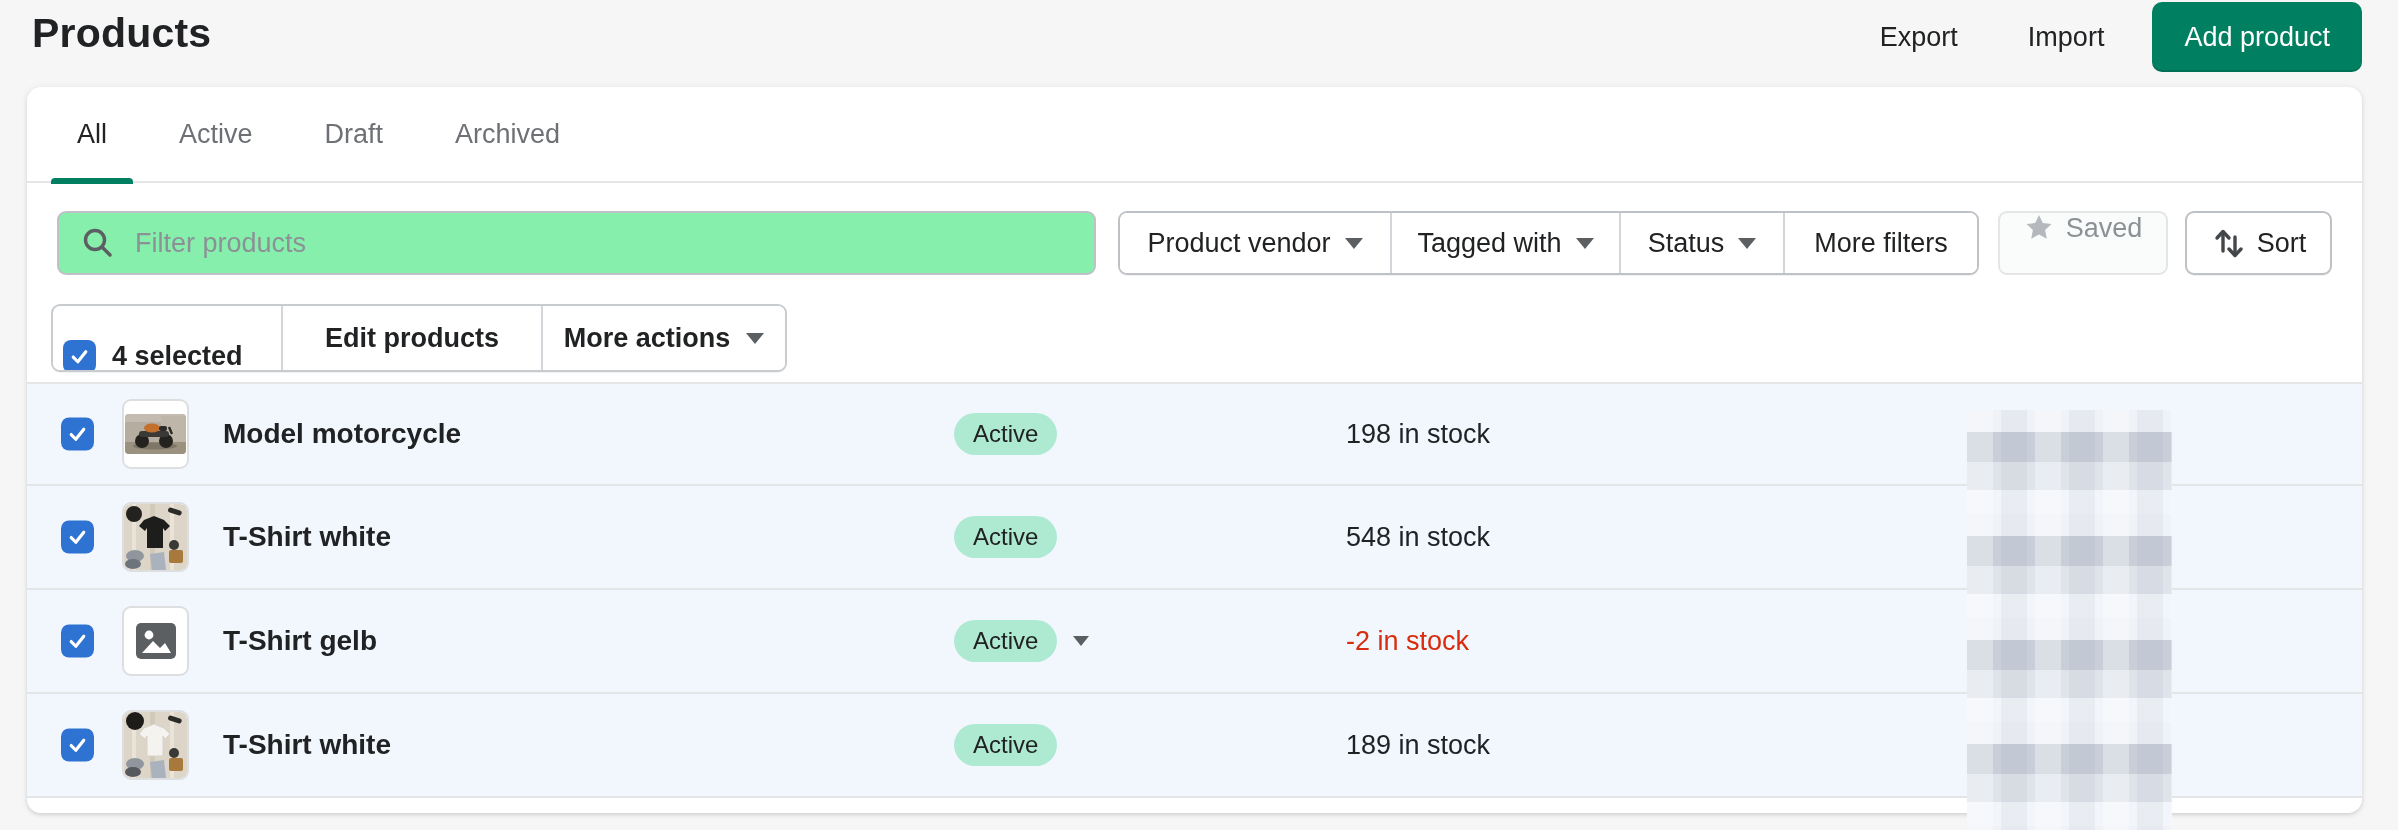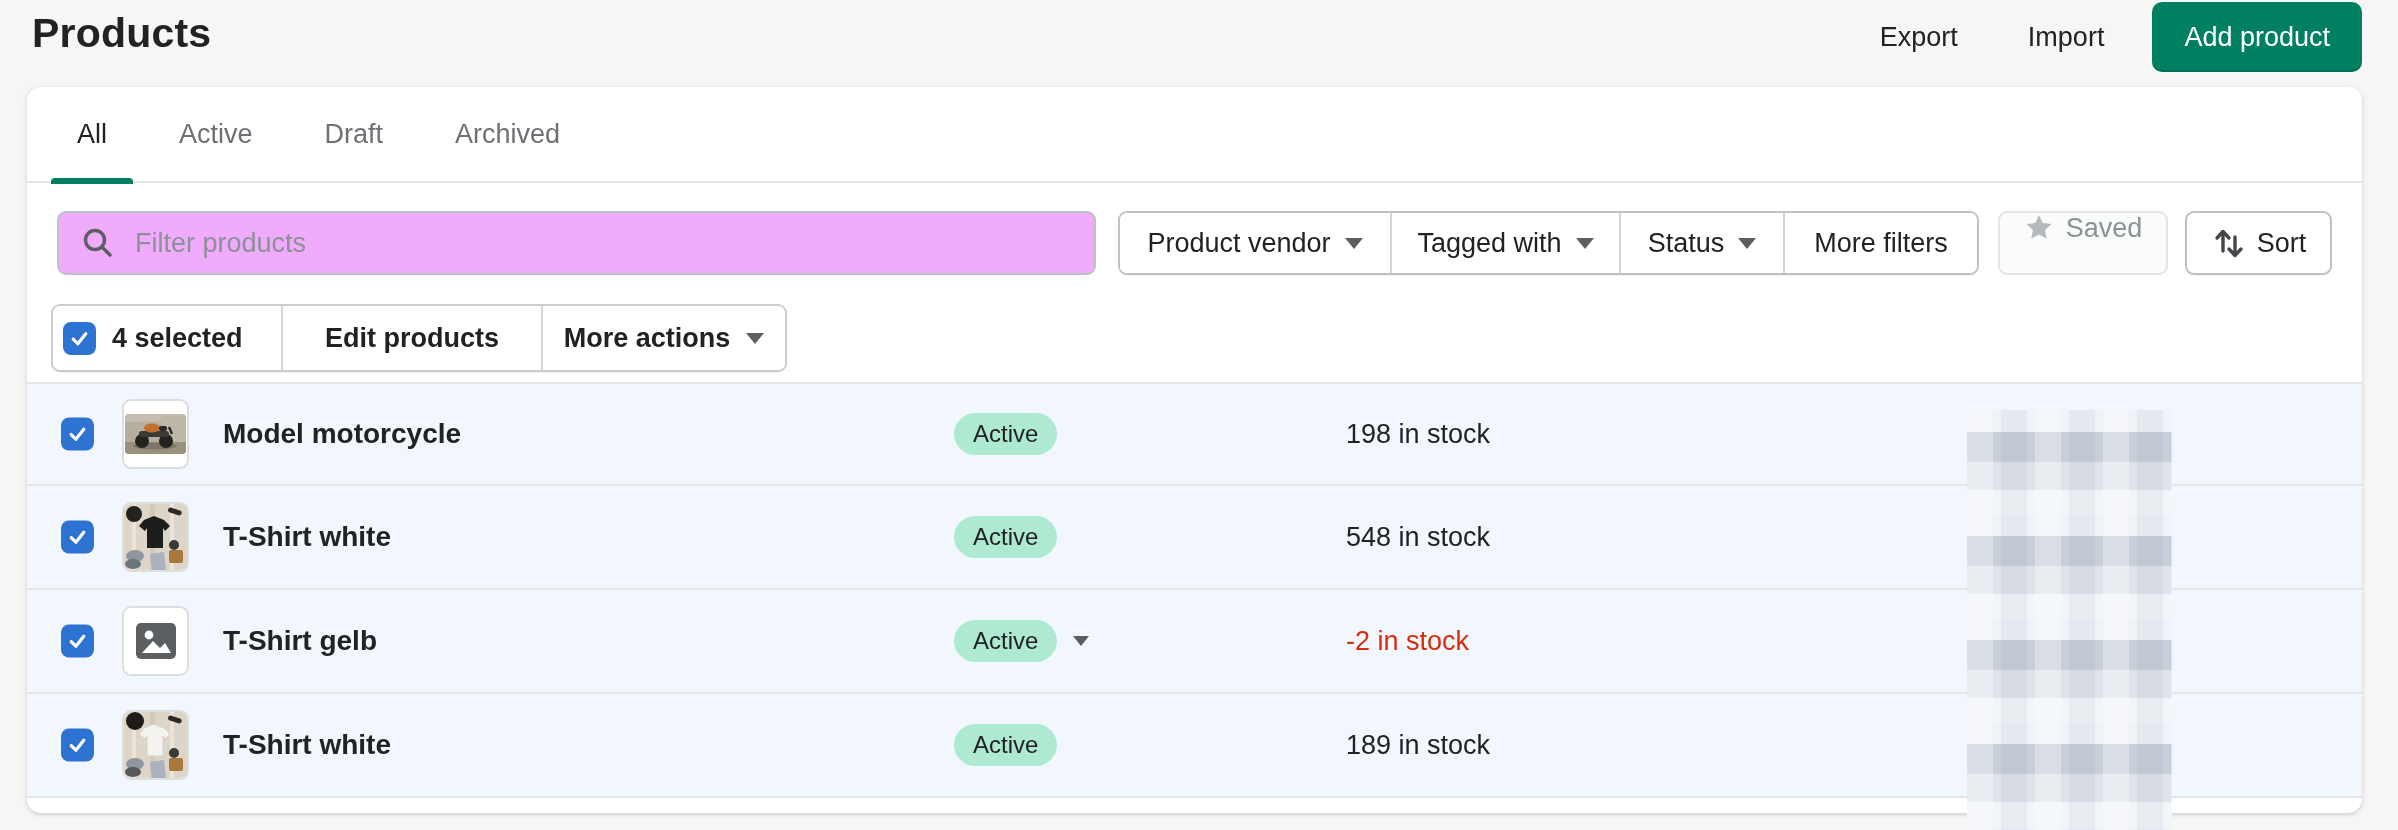--- a/index.html
+++ b/index.html
@@ -50,21 +50,21 @@
   }
   .tab.active{ color:#202223; font-weight:500; }
   .tab-underline{
     position:absolute; left:0; bottom:-2px; width:100%; height:6px;
     background:#008060; border-radius:4px 4px 0 0;
   }
   
   .filter-row{ position:absolute; left:0; top:96px; width:100%; height:120px; }
   .search-box{
     position:absolute; left:30px; top:28px; width:1039px; height:64px;
-    border:2px solid #BEC2C6; border-radius:9px; background:#f0abfc;
+    border:2px solid #BEC2C6; border-radius:9px; background:#86efac;
     display:flex; align-items:center; padding-left:22px;
   }
   .search-box svg{ flex:none; }
   .search-input{
     border:none; outline:none; font-family:inherit; font-size:27px;
     color:#202223; margin-left:20px; width:900px; background:transparent;
   }
   .search-input::placeholder{ color:#8C9196; }
   .seg-group{
     position:absolute; display:flex; background:#fff;
@@ -99,21 +99,21 @@
   }
   
   .bulk-row{ position:absolute; left:0; top:216px; width:100%; height:79px; }
   .bulk-group{ left:24px; top:1px; height:68px; border-color:#C9CCCF; }
   .bulk-seg{
     background:#fff; border:none; border-left:2px solid #D2D5D9;
     font-family:inherit; font-size:27px; font-weight:600; color:#202223;
     display:flex; align-items:center; justify-content:center; gap:16px;
     cursor:pointer; height:100%;
   }
-  .bulk-seg:first-child{ border-left:none; }
+  .bulk-seg:first-child{ border-left:none;margin-top:18px; }
   .w-sel{ width:228px; justify-content:flex-start; padding-left:10px; }
   .w-edit{ width:260px; } .w-more{ width:244px; }
   .checkbox{
     width:33px; height:33px; border-radius:8px; background:#2E72D2;
     display:inline-flex; align-items:center; justify-content:center; flex:none;
     cursor:pointer;
   }
   
   .table{ position:absolute; left:0; top:295px; width:100%; }
   .prow{

